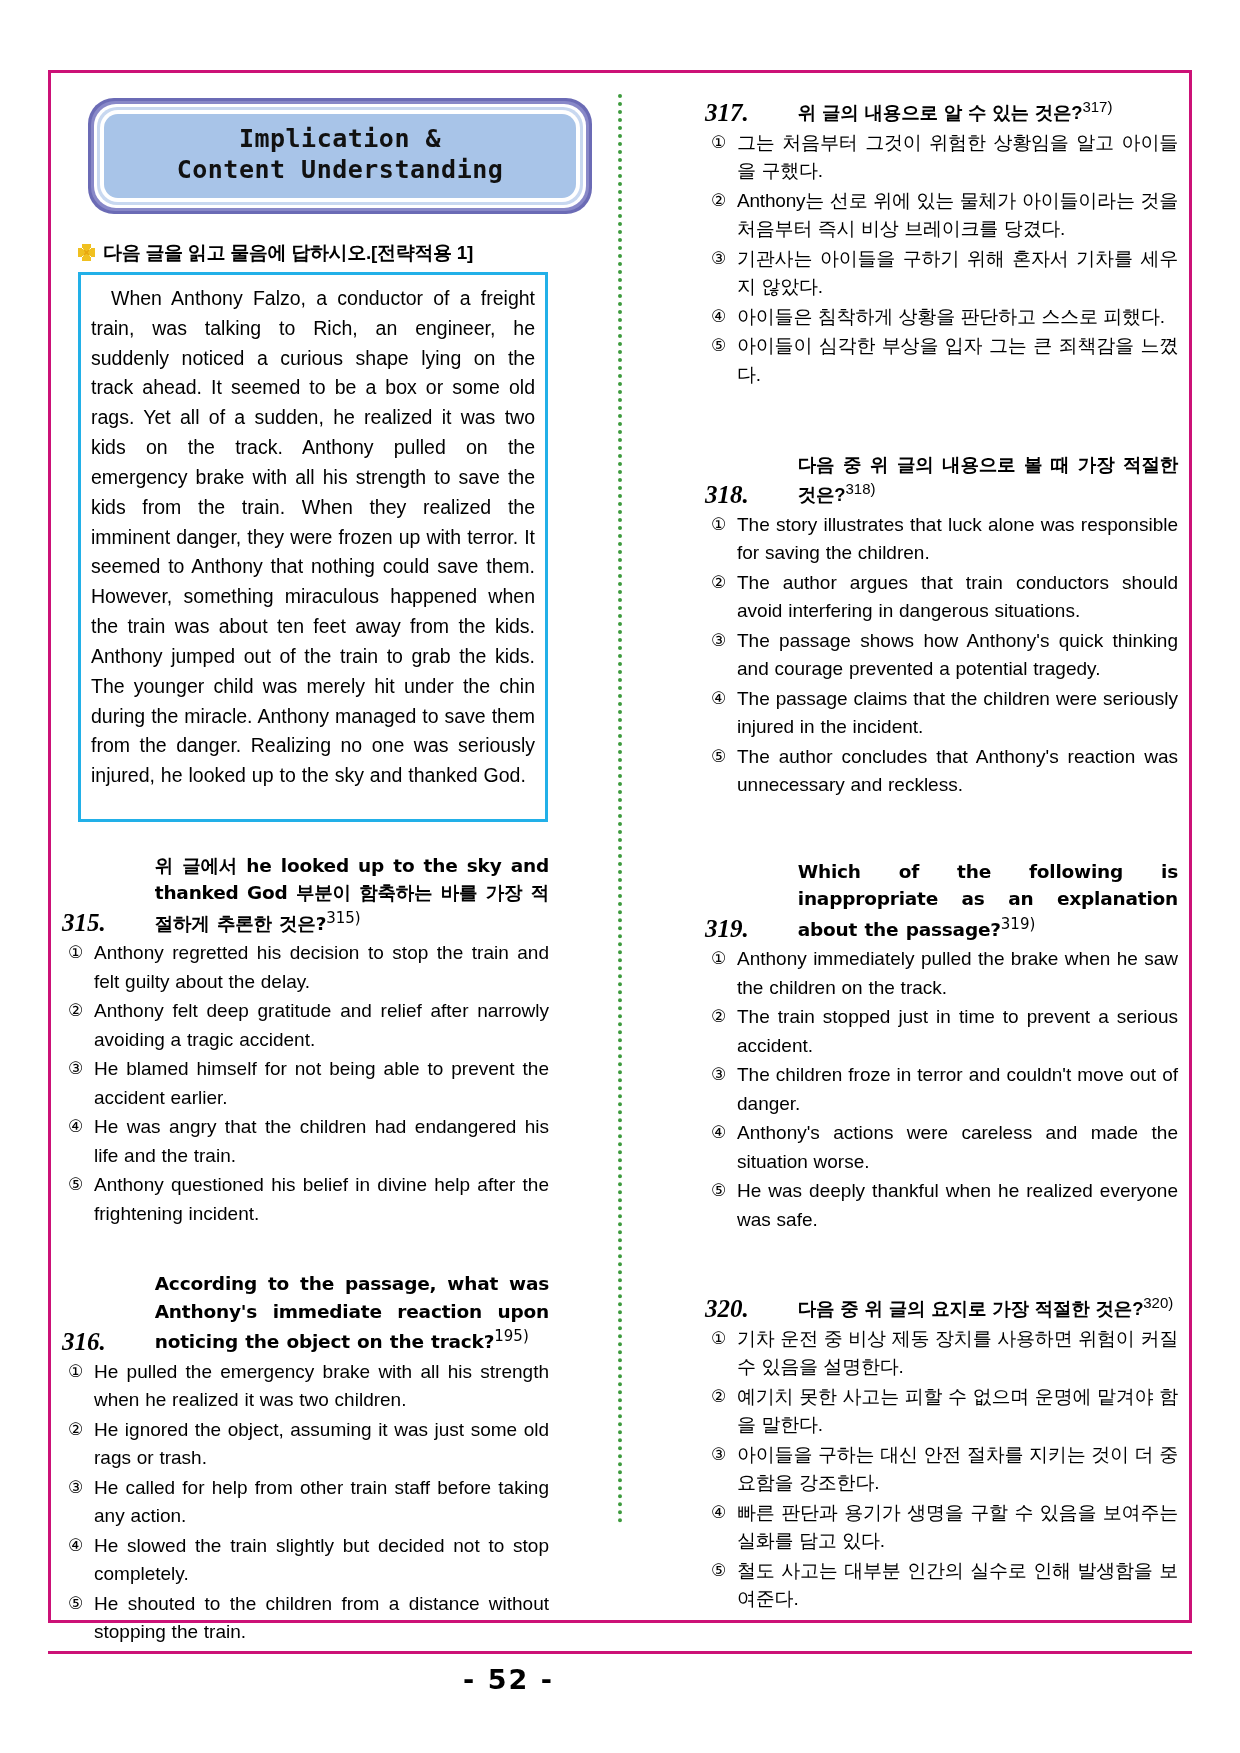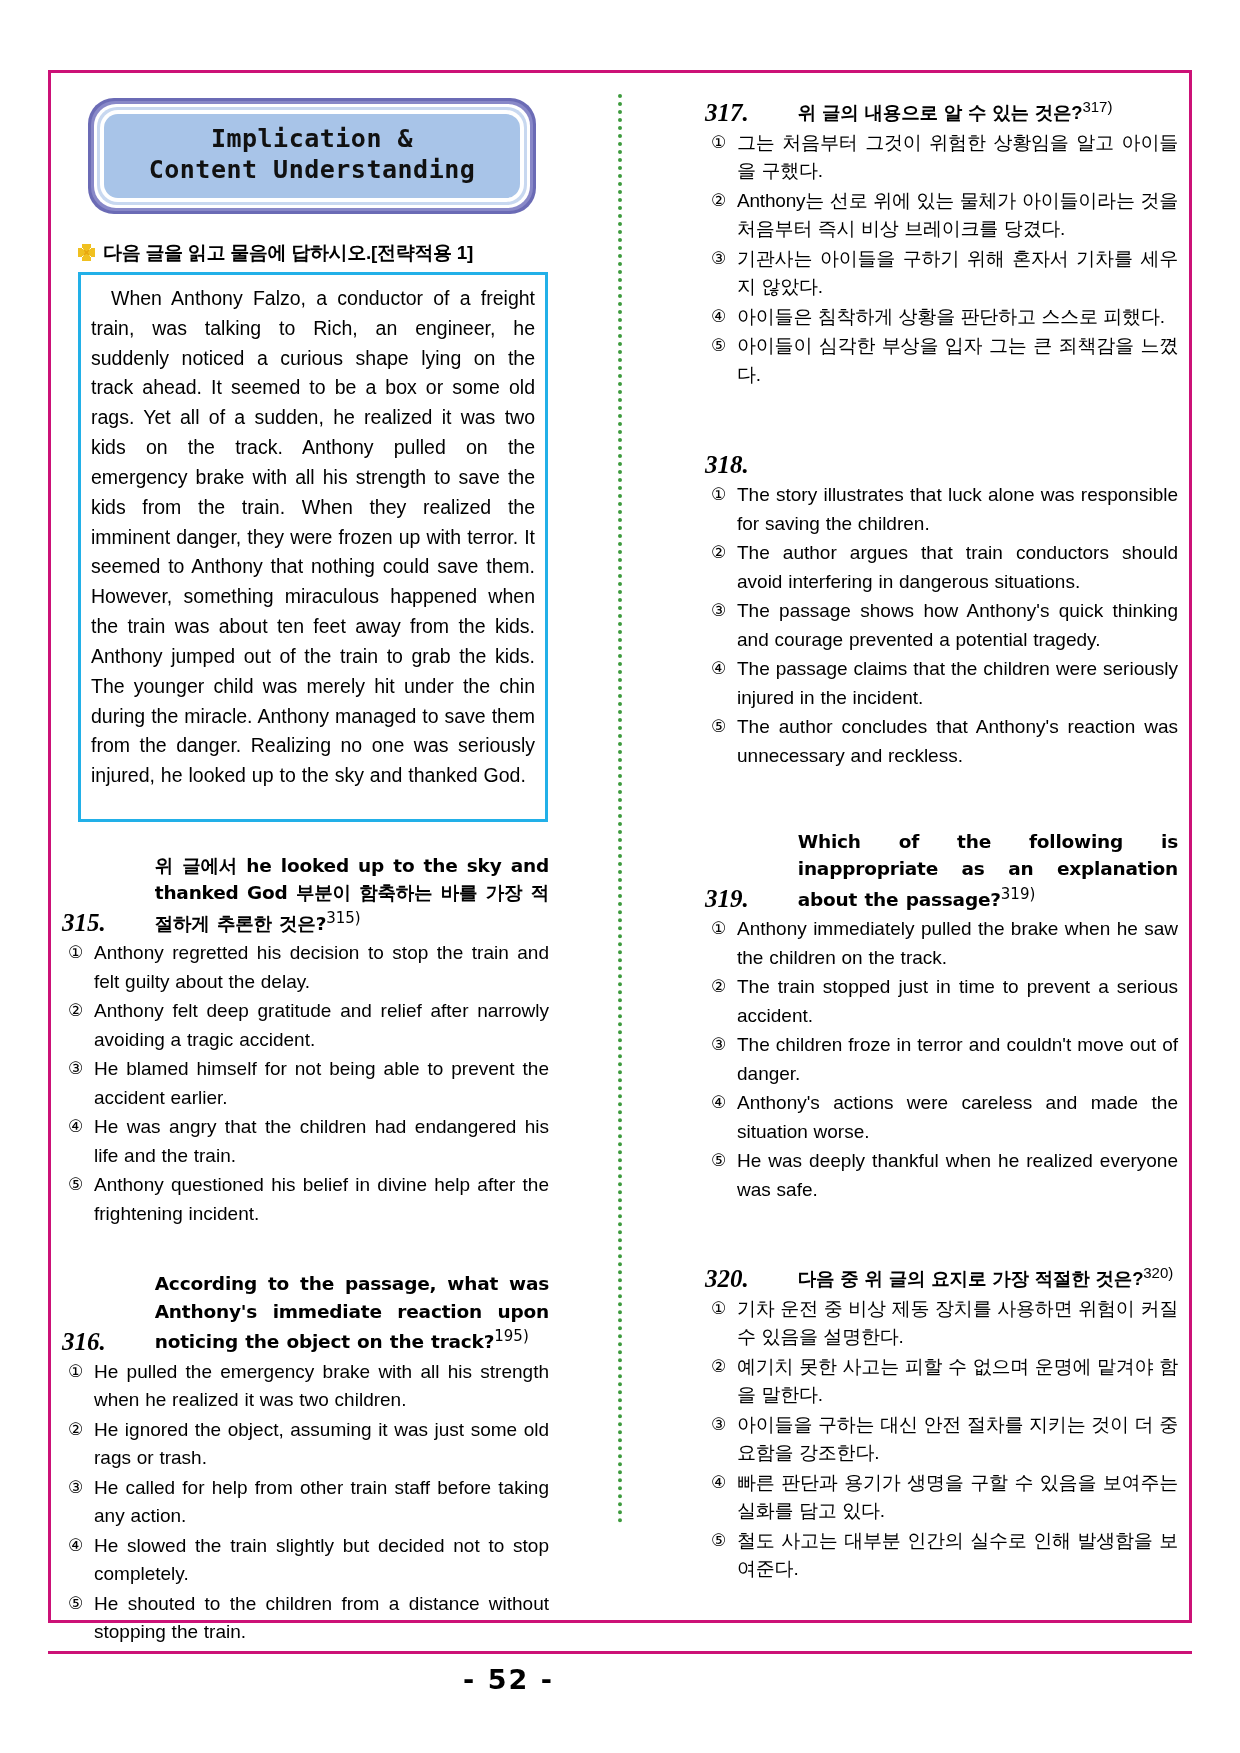--- a/index.html
+++ b/index.html
@@ -71,21 +71,21 @@
   .col-divider .dotline {
     width: 0;
     height: 1430px;
     border-left: 4px dotted #3E9B3E;
     margin-top: 10px;
   }
 
   
   .banner-wrap {
     margin: 14px 0 0 26px;
-    width: 448px;
+    width: 504px;
   }
   .ring {
     border-radius: 26px;
     box-sizing: border-box;
   }
   .ring1 { background: #6B6BB5; padding: 3px; }
   .ring2 { background: #8888C8; padding: 3px; border-radius: 24px; }
   .ring3 { background: #FFFFFF; padding: 3px; border-radius: 22px; }
   .ring4 { background: #C8D8F0; padding: 3px; border-radius: 20px; }
   .ring5 { background: #FFFFFF; padding: 4px; border-radius: 18px; }
@@ -339,20 +339,21 @@
         <li class="choice">
           <span class="choice-marker">⑤</span>
           <span class="choice-text kr">아이들이 심각한 부상을 입자 그는 큰 죄책감을 느꼈다.</span>
         </li>
       </ul>
     </div>
 
     <div class="question" style="margin-top:62px;">
       <div class="q-head">
         <span class="q-num">318.</span>
+        <span class="q-title"><span>다음 중 위 글의 내용으로 볼 때 가장 적절한 것은?</span><span class="sup">318)</span></span>
       </div>
       <ul class="choices">
         <li class="choice">
           <span class="choice-marker">①</span>
           <span class="choice-text">The story illustrates that luck alone was responsible for saving the children.</span>
         </li>
         <li class="choice">
           <span class="choice-marker">②</span>
           <span class="choice-text">The author argues that train conductors should avoid interfering in dangerous situations.</span>
         </li>

